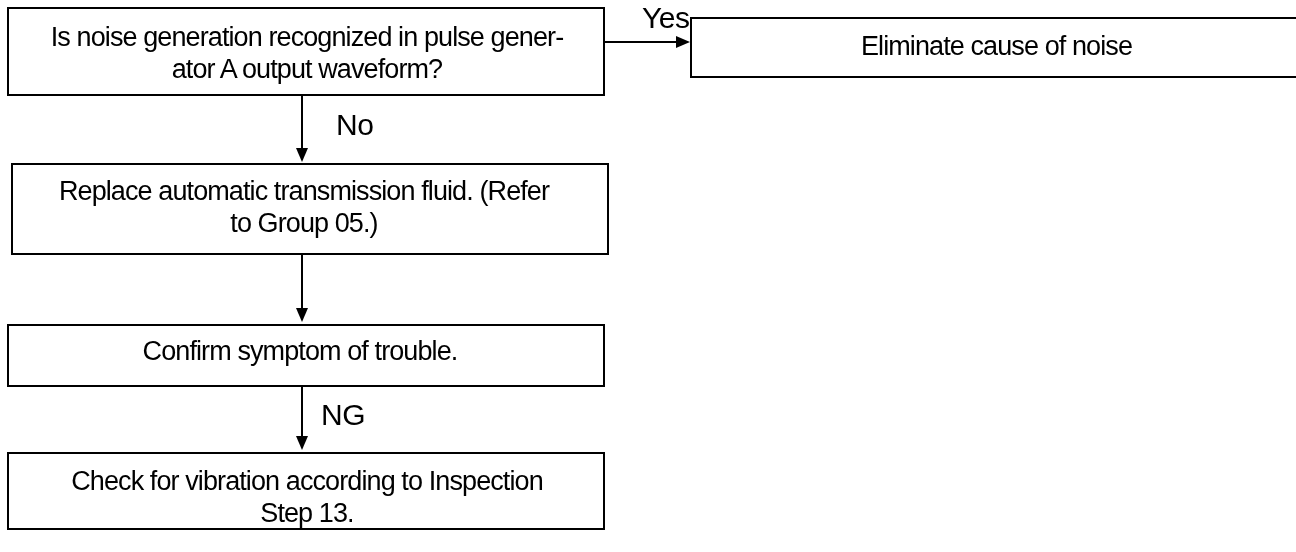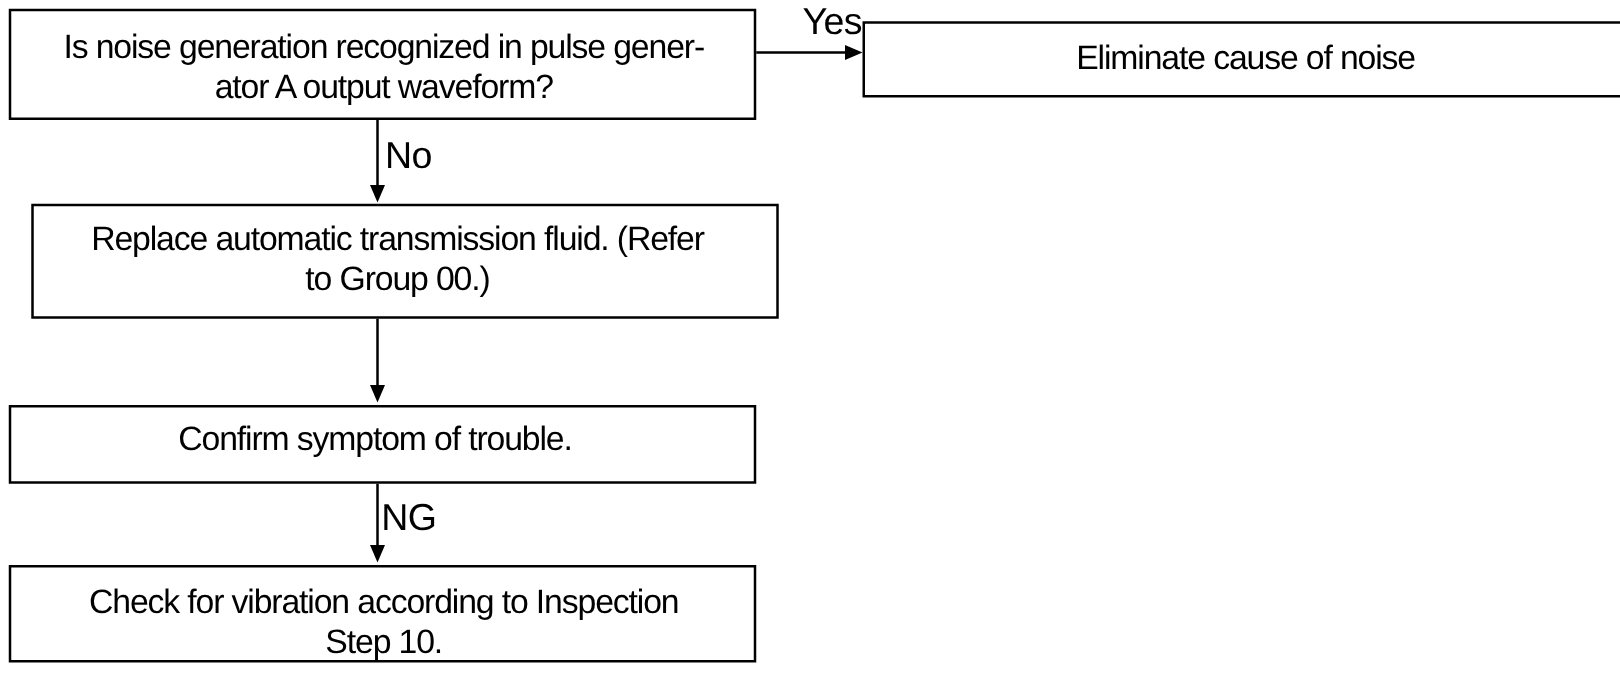--- a/index.html
+++ b/index.html
@@ -76,40 +76,40 @@
   </div>
 
   <div class="box" style="left:690px; top:17px; width:613px; height:61px; padding:11px 10px 0 10px;">
     <div class="tline">Eliminate cause of noise</div>
   </div>
 
   <div class="varrow" style="left:296px; top:96px; height:66px;">
     <div class="vline"></div>
     <div class="vhead"></div>
   </div>
-  <div class="edge-label" style="left:308px; top:110px;">No</div>
+  <div class="edge-label" style="left:336px; top:110px;">No</div>
 
-  <div class="box" style="left:25px; top:163px; width:598px; height:92px; padding:10px 29px 0 17px;">
+  <div class="box" style="left:11px; top:163px; width:598px; height:92px; padding:10px 29px 0 17px;">
     <div class="tline">Replace automatic transmission fluid. (Refer</div>
-    <div class="tline">to Group 00.)</div>
+    <div class="tline">to Group 05.)</div>
   </div>
 
   <div class="varrow" style="left:296px; top:255px; height:67px;">
     <div class="vline"></div>
     <div class="vhead"></div>
   </div>
 
   <div class="box" style="left:7px; top:324px; width:598px; height:63px; padding:9px 29px 0 17px;">
     <div class="tline">Confirm symptom of trouble.</div>
   </div>
 
   <div class="varrow" style="left:296px; top:387px; height:63px;">
     <div class="vline"></div>
     <div class="vhead"></div>
   </div>
-  <div class="edge-label" style="left:305px; top:400px;">NG</div>
+  <div class="edge-label" style="left:321px; top:400px;">NG</div>
 
   <div class="box" style="left:7px; top:452px; width:598px; height:78px; padding:11px 15px 0 17px;">
     <div class="tline">Check for vibration according to Inspection</div>
-    <div class="tline">Step 10.</div>
+    <div class="tline">Step 13.</div>
   </div>
 
 </div>
 
 </body></html>

